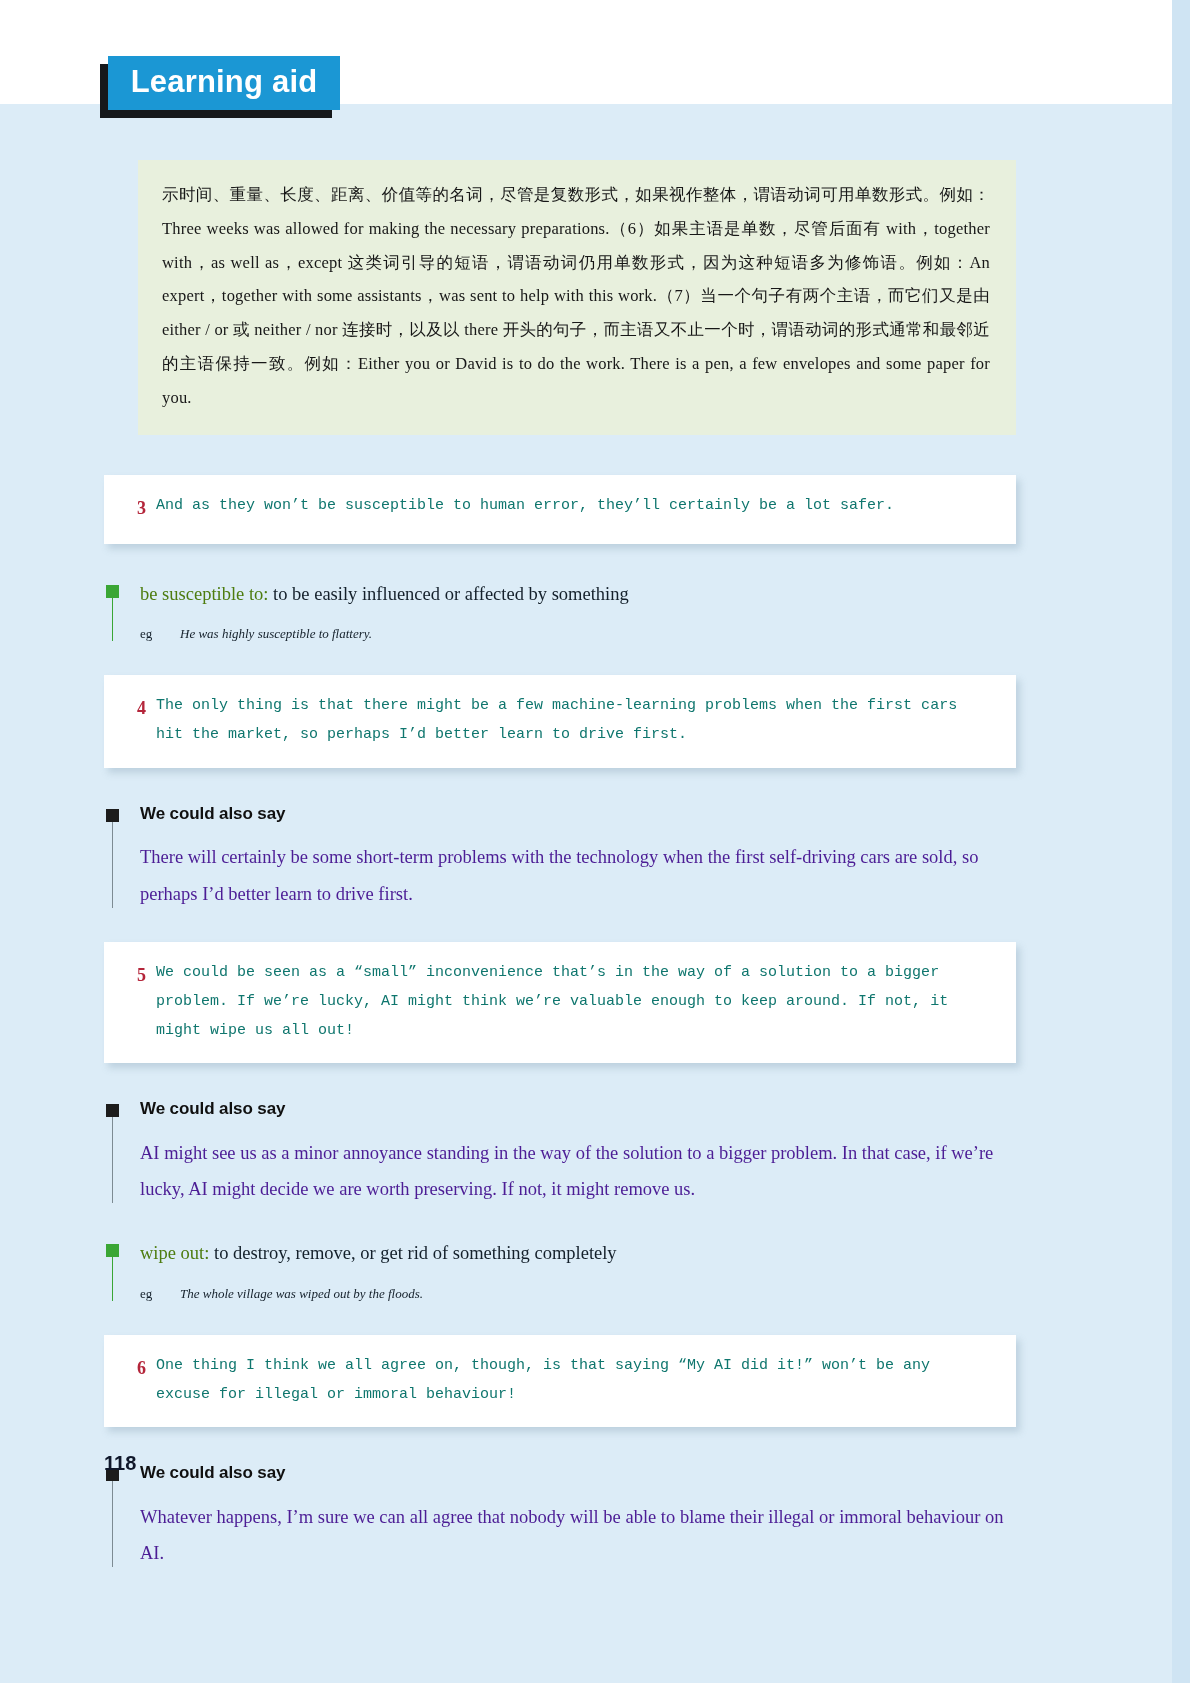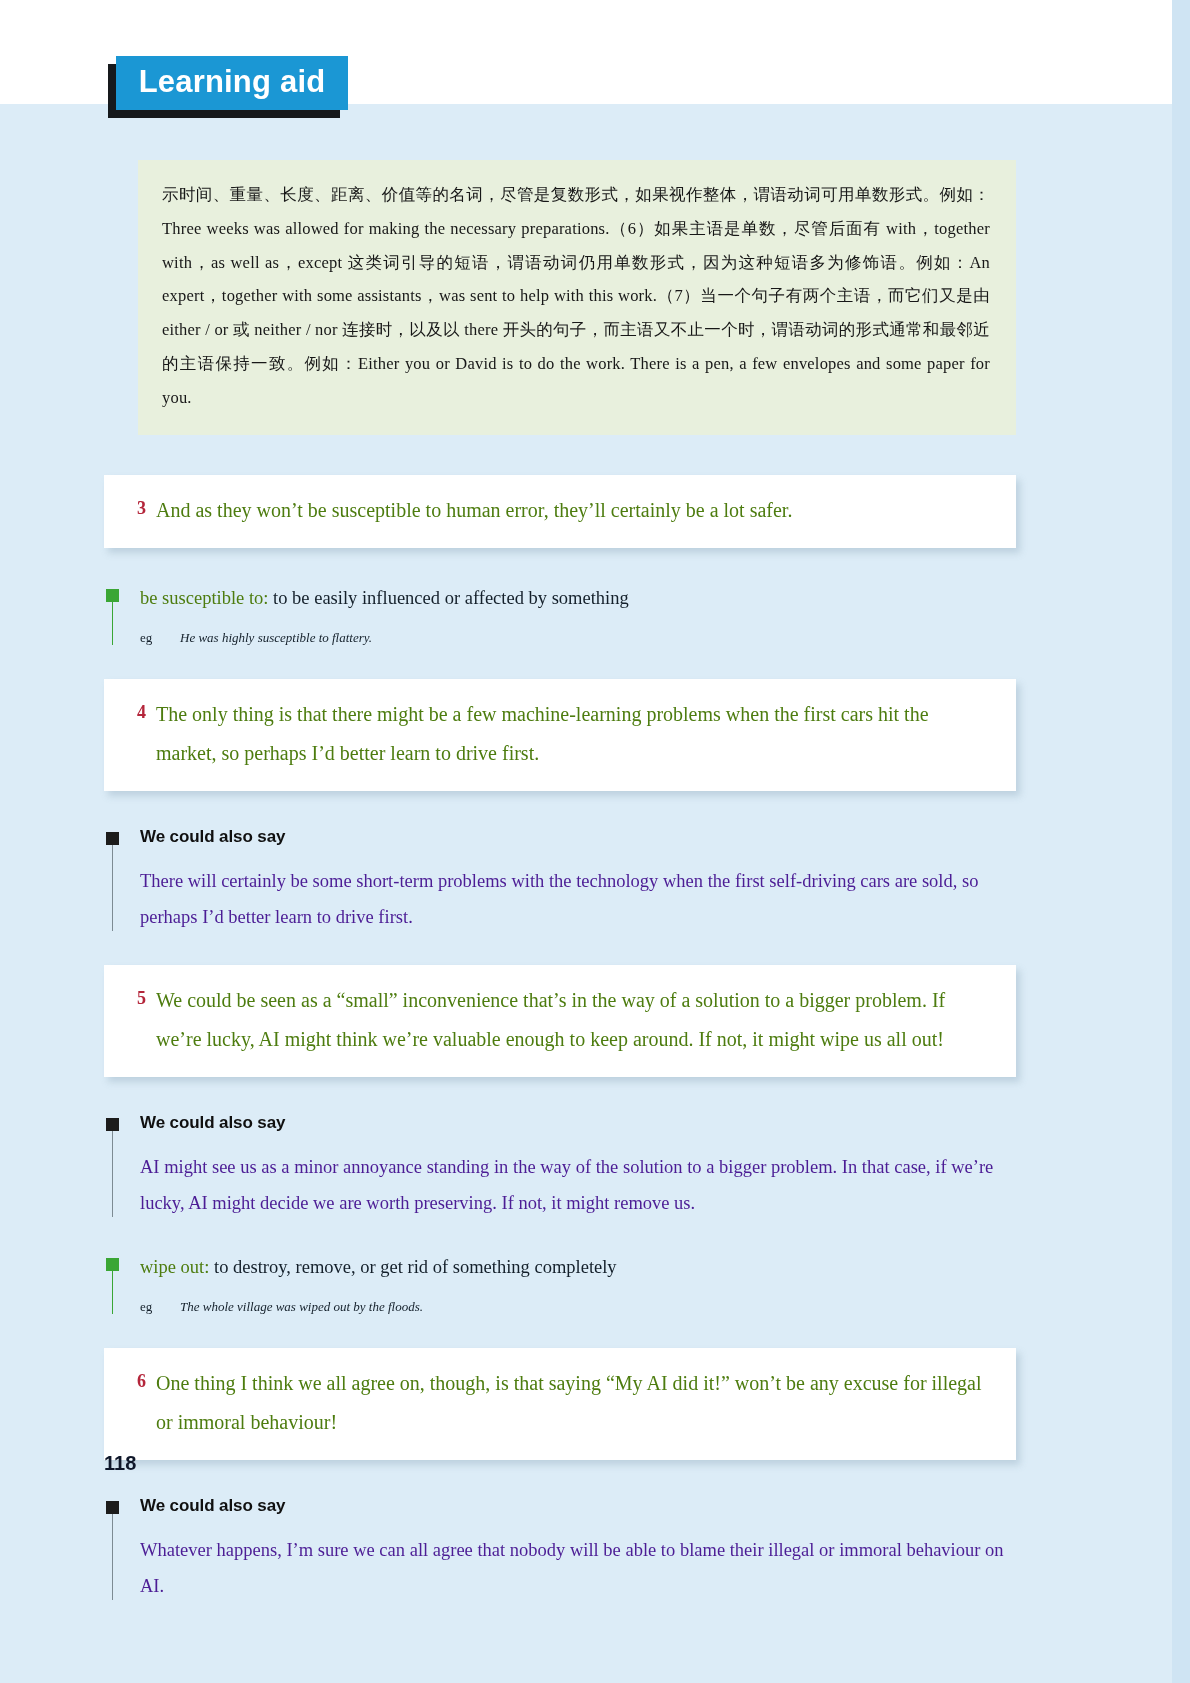--- a/index.html
+++ b/index.html
@@ -32,21 +32,21 @@
   #right-band {
     position: absolute;
     right: 0; top: 0;
     width: 18px; height: 1683px;
     background: #cfe4f3;
   }
 
   
   #title-wrap {
     position: absolute;
-    left: 108px; top: 56px;
+    left: 100px; top: 56px;
     width: 209px; height: 56px;
   }
   #title-shadow {
     position: absolute;
     left: 0; top: 8px;
     width: 232px; height: 54px;
     background: #16191c;
   }
   #title-banner {
     position: absolute;
@@ -121,23 +121,23 @@
     font-family: "Liberation Serif", serif;
     font-weight: bold;
     font-size: 18px;
     line-height: 1.95;
     width: 20px;
     flex: 0 0 20px;
     text-align: right;
     margin-right: 10px;
   }
   .line-text {
-    color: #4d7c0f;
-    font-family: Liberation Serif, serif;
-    font-size: 20px;
+    color: #0f766e;
+    font-family: Liberation Mono, monospace;
+    font-size: 15px;
     line-height: 1.95;
     flex: 1;
   }
 
   
   .anno {
     position: relative;
     display: flex;
     margin-bottom: 30px;
     padding-left: 2px;

